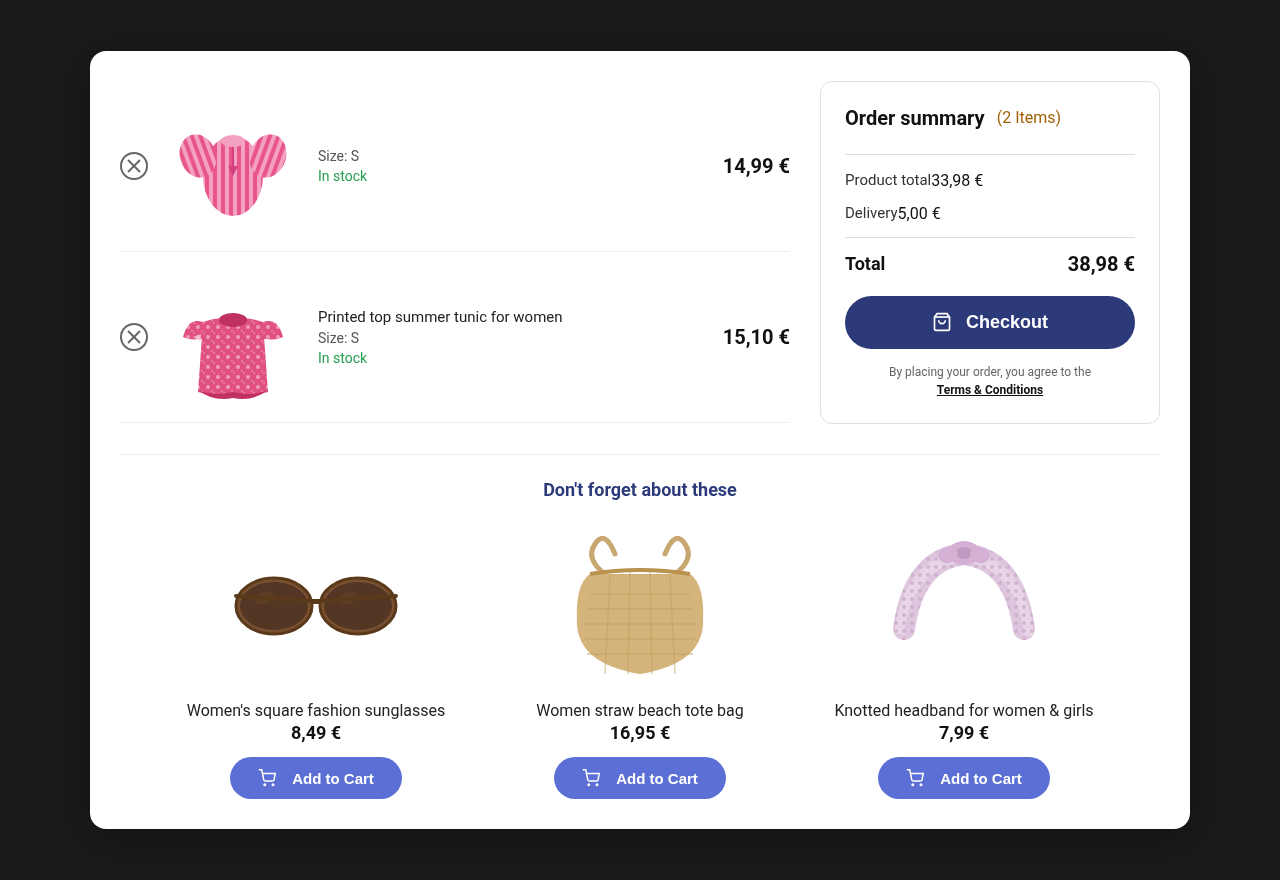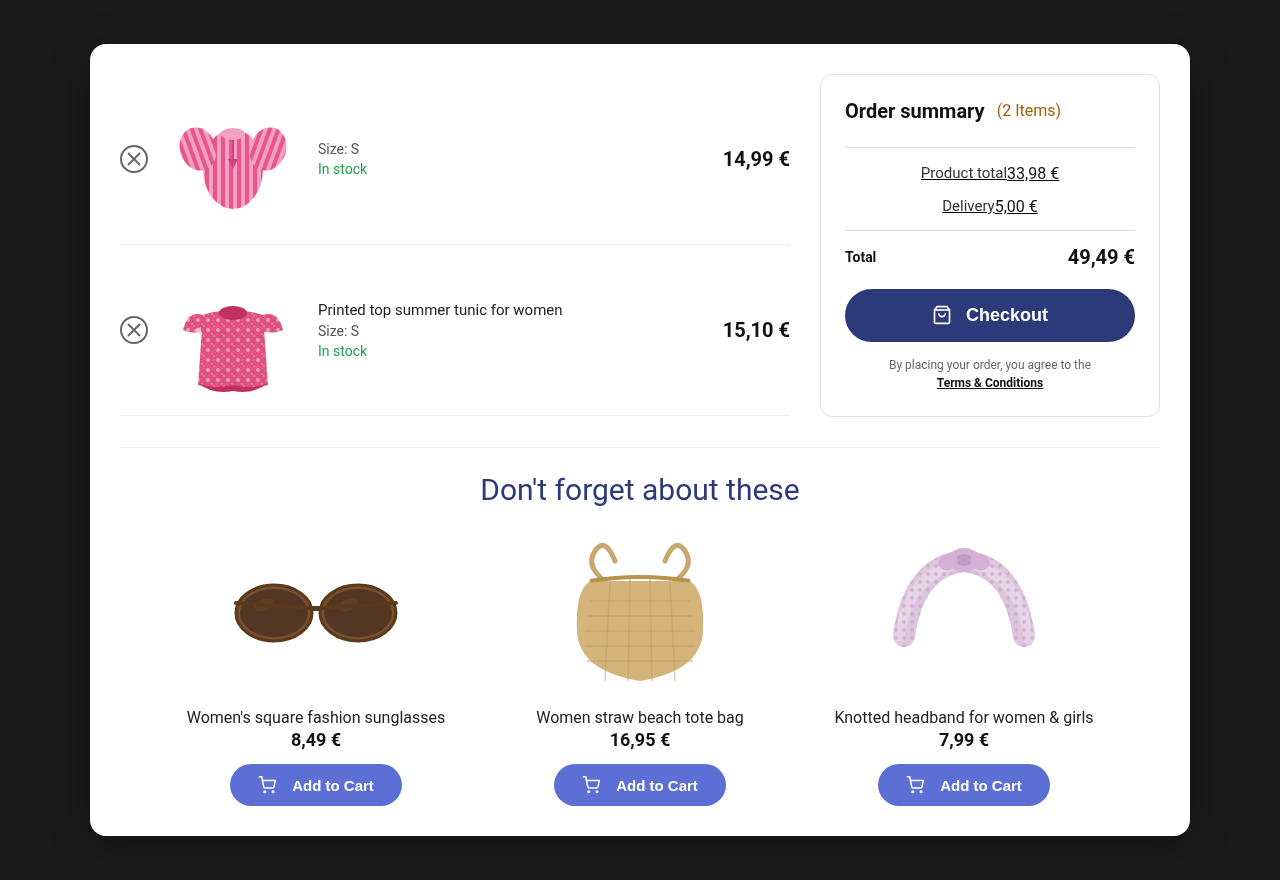--- a/index.html
+++ b/index.html
@@ -103,24 +103,23 @@
       font-size: 20px;
       font-weight: 700;
       color: #111;
     }
     .items-count {
       font-size: 16px;
       color: #a16207;
     }
     .summary-row {
       display: flex;
-      justify-content: center;
+      justify-content: flex-start;
       align-items: center;
       margin-bottom: 14px;
-      text-decoration: underline;
     }
     .summary-label {
       font-size: 15px;
       color: #333;
     }
     .summary-value {
       font-size: 16px;
       color: #111;
     }
     .summary-divider {
@@ -128,21 +127,21 @@
       border-top: 1px solid #ddd;
       margin: 14px 0;
     }
     .total-row {
       display: flex;
       justify-content: space-between;
       align-items: center;
       margin-bottom: 20px;
     }
     .total-label {
-      font-size: 14px;
+      font-size: 18px;
       font-weight: 700;
       color: #111;
     }
     .total-value {
       font-size: 20px;
       font-weight: 700;
       color: #111;
     }
     .checkout-btn {
       width: 100%;
@@ -170,22 +169,22 @@
       color: #111;
       font-weight: 700;
       text-decoration: underline;
       cursor: pointer;
     }
     .recommendations-section {
       border-top: 1px solid #eee;
       padding-top: 24px;
     }
     .recommendations-title {
-      font-size: 30px;
-      font-weight: 400;
+      font-size: 18px;
+      font-weight: 700;
       color: #2d3a7a;
       text-align: center;
       margin-bottom: 24px;
     }
     .recommendations-grid {
       display: flex;
       gap: 24px;
       justify-content: center;
     }
     .recommendation-card {
@@ -324,21 +323,21 @@
         <span class="summary-label">Product total</span>
         <span class="summary-value">33,98 €</span>
       </div>
       <div class="summary-row">
         <span class="summary-label">Delivery</span>
         <span class="summary-value">5,00 €</span>
       </div>
       <hr class="summary-divider">
       <div class="total-row">
         <span class="total-label">Total</span>
-        <span class="total-value">49,49 €</span>
+        <span class="total-value">38,98 €</span>
       </div>
       <button class="checkout-btn">
         <svg width="20" height="20" viewBox="0 0 24 24" fill="none" stroke="white" stroke-width="2">
           <path d="M6 2L3 6v14a2 2 0 002 2h14a2 2 0 002-2V6l-3-4z"></path>
           <line x1="3" y1="6" x2="21" y2="6"></line>
           <path d="M16 10a4 4 0 01-8 0"></path>
         </svg>
         <span>Checkout</span>
       </button>
       <div class="terms-text">

